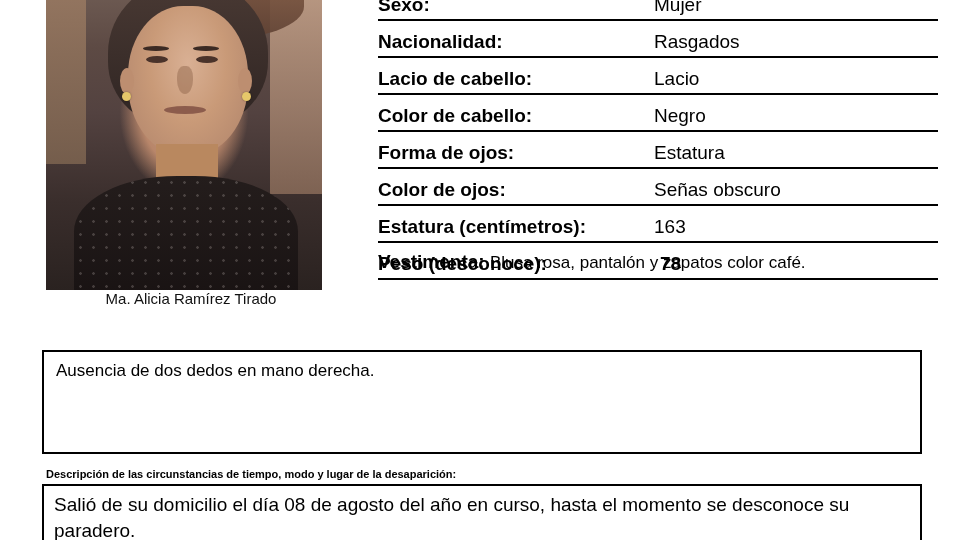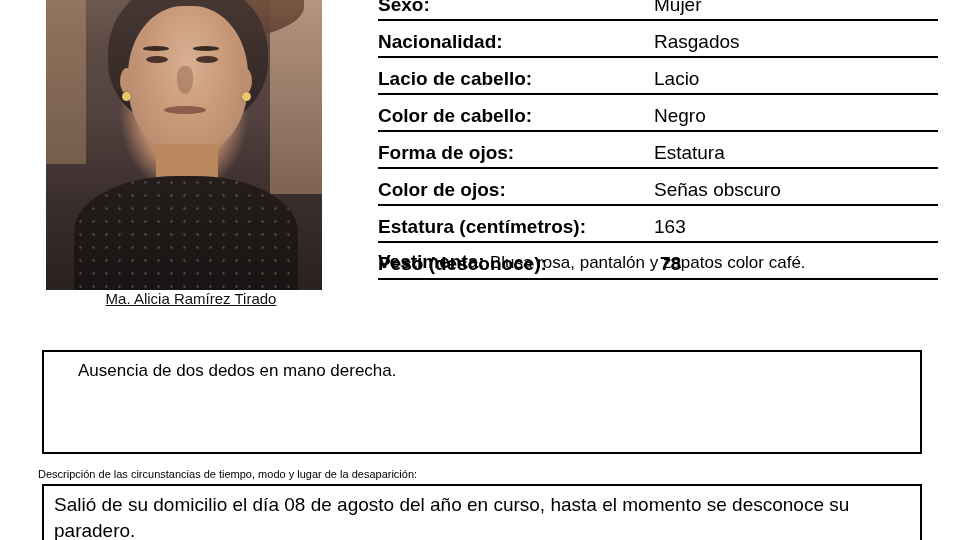--- a/index.html
+++ b/index.html
@@ -121,21 +121,20 @@
   }
 
   .photo-caption {
     position: absolute;
     left: 46px;
     top: 290px;
     width: 290px;
     text-align: center;
     font-size: 15px;
     color: #111;
-    text-decoration: underline;
   }
 
   
   .attr-table {
     position: absolute;
     left: 378px;
     top: -16px;
     width: 560px;
     border-collapse: collapse;
     table-layout: fixed;
@@ -185,30 +184,29 @@
     border: 2px solid #000;
     box-sizing: border-box;
   }
   .senas-text {
     position: absolute;
     left: 12px;
     top: 8px;
     right: 19px;
     font-size: 17px;
     line-height: 22px;
-    margin-left: 22px;
   }
 
   
   .desc-caption {
     position: absolute;
-    left: 38px;
+    left: 46px;
     top: 468px;
     font-size: 11px;
-    font-weight: normal;
+    font-weight: bold;
   }
   .desc-box {
     position: absolute;
     left: 42px;
     top: 484px;
     width: 880px;
     height: 66px;
     border: 2px solid #000;
     border-bottom: none;
     box-sizing: border-box;

